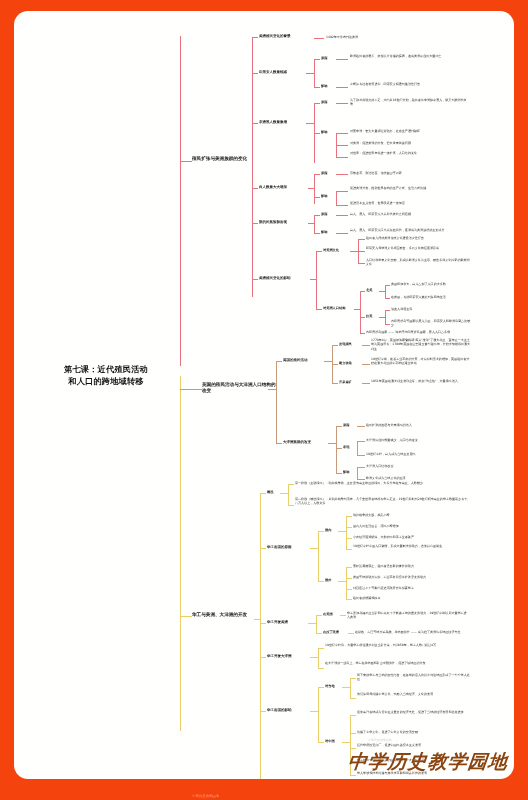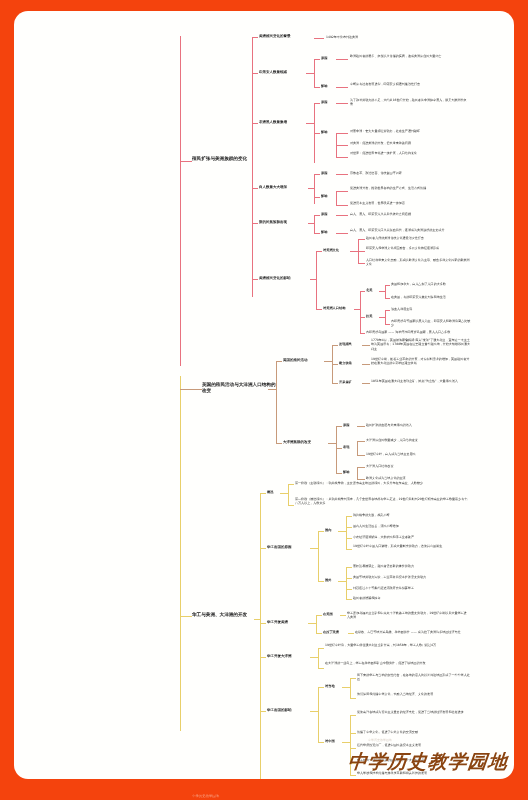--- a/index.html
+++ b/index.html
@@ -61,20 +61,22 @@
     position:absolute;left:192px;bottom:2px;
     font-size:3.4px;color:#f8a184;white-space:nowrap;
   }
 </style>
 </head>
 <body>
 
 <div class="frame">
   <div class="canvas">
 
+    <div class="node root" style="left:18px;top:352px;width:148px;">第七课：近代殖民活动
+和人口的跨地域转移</div>
 
     <div class="edge v c-a" style="left:166px;top:25px;height:330px;"></div>
     <div class="edge v c-c" style="left:166px;top:365px;height:355px;"></div>
     <div class="edge h c-b" style="left:166px;top:378px;width:22px;"></div>
     <div class="edge h c-a" style="left:166px;top:150px;width:12px;"></div>
     <div class="edge h c-c" style="left:166px;top:605px;width:12px;"></div>
 
     <div class="node lvl1" style="left:178px;top:145px;width:78px;">殖民扩张与美洲族群的变化</div>
     <div class="edge v c-a" style="left:238px;top:26px;height:260px;"></div>
 

